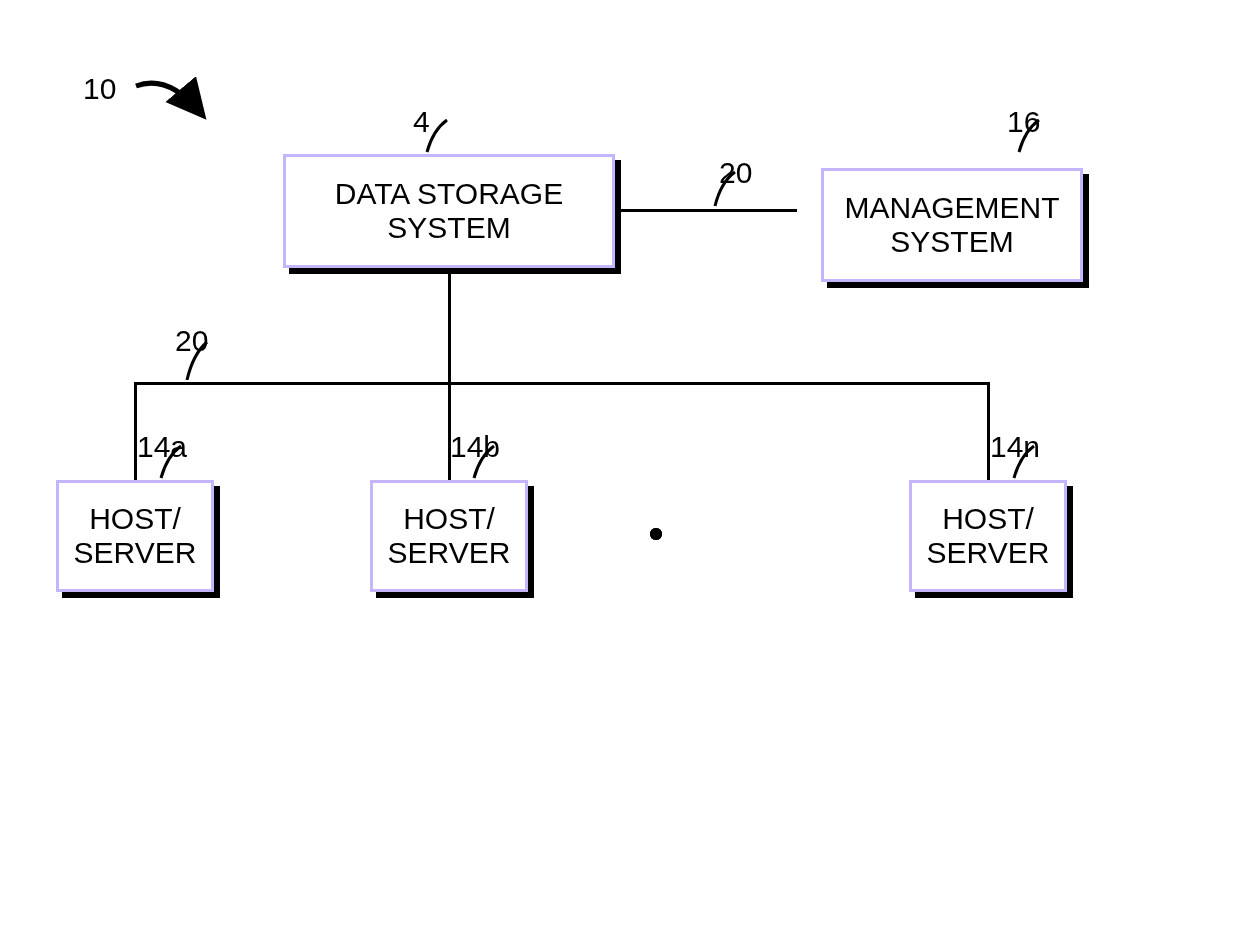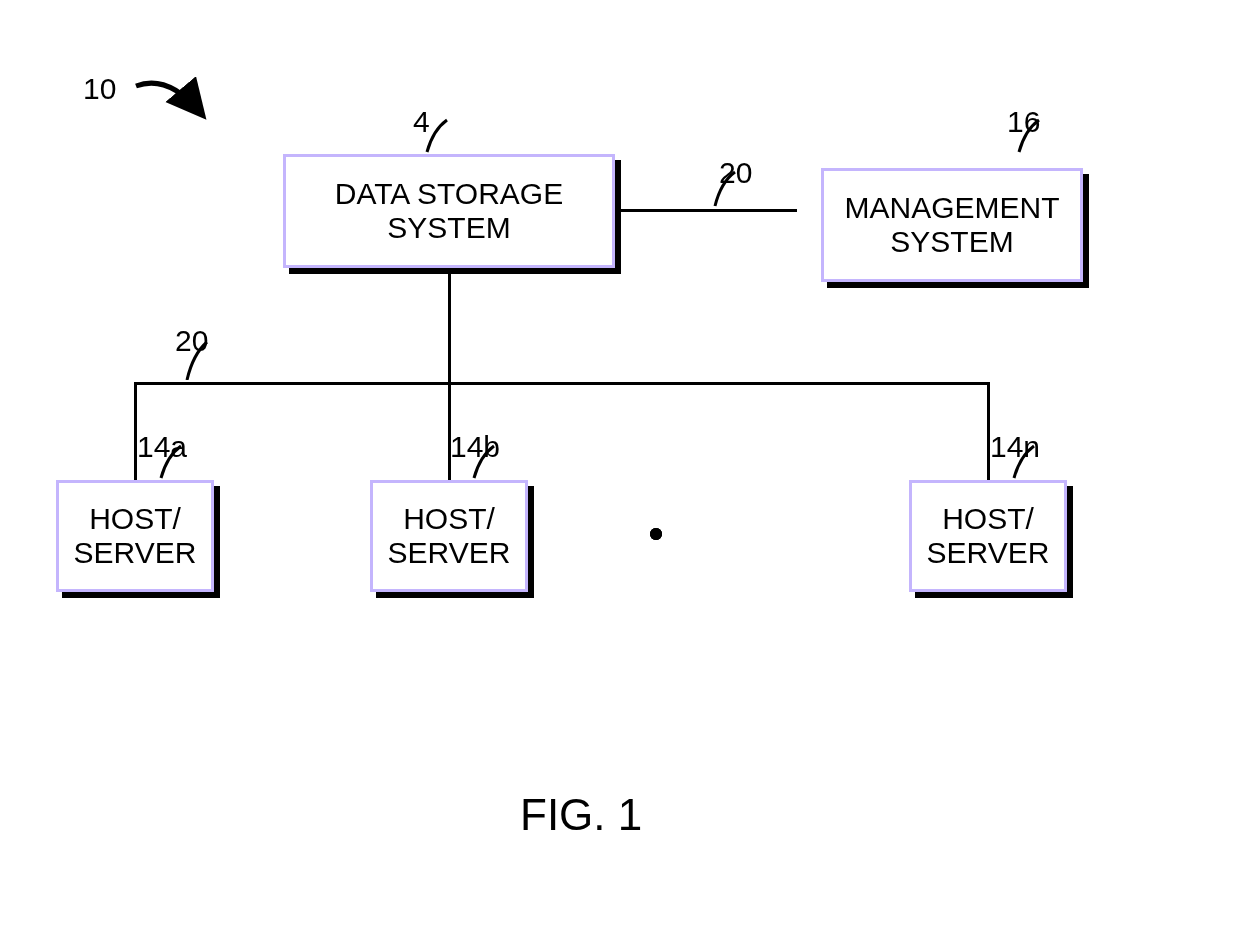--- a/index.html
+++ b/index.html
@@ -134,15 +134,14 @@
 
   <div class="box" style="left:909px; top:480px; width:158px; height:112px;">
     <span style="white-space:pre-line;">HOST/
 SERVER</span>
   </div>
   <div class="label" style="left:990px; top:430px;">14n</div>
   <svg width="40" height="40" style="position:absolute; left:1008px; top:444px;">
     <path d="M26,2 Q12,12 6,34" fill="none" stroke="#000" stroke-width="3"></path>
   </svg>
 
-  <div class="fig-title" style="left:520px; top:790px;">FIG. 1</div>
 
 </div>
 
 </body></html>

